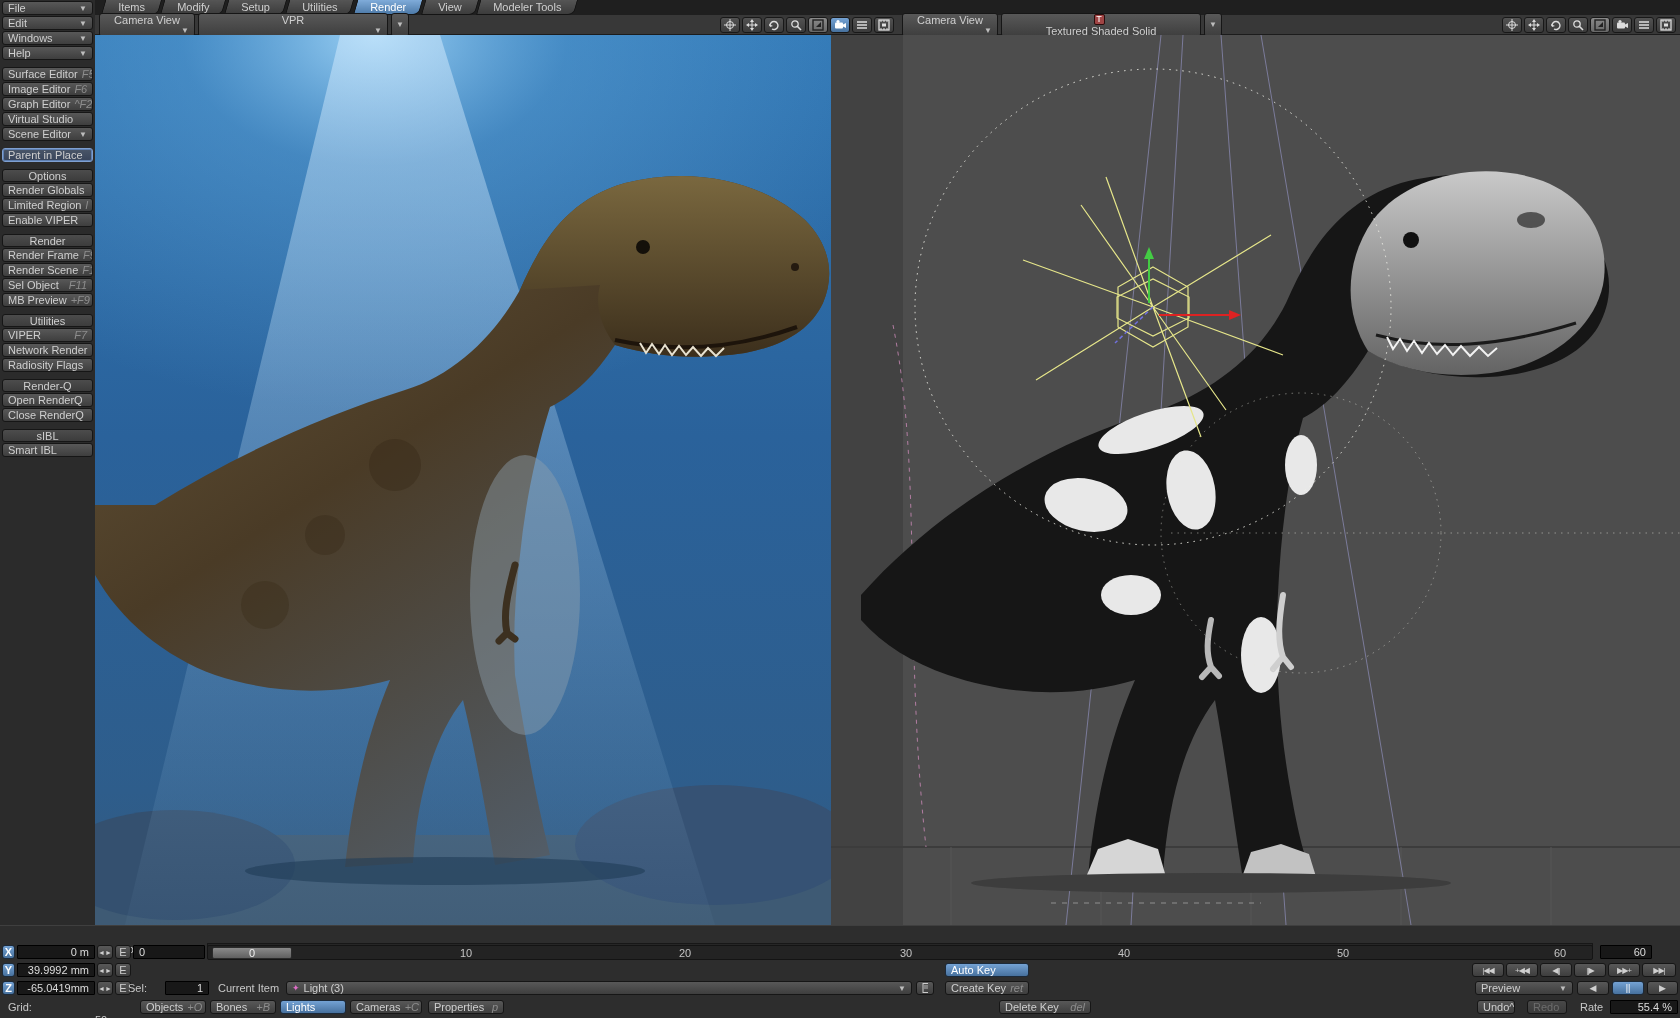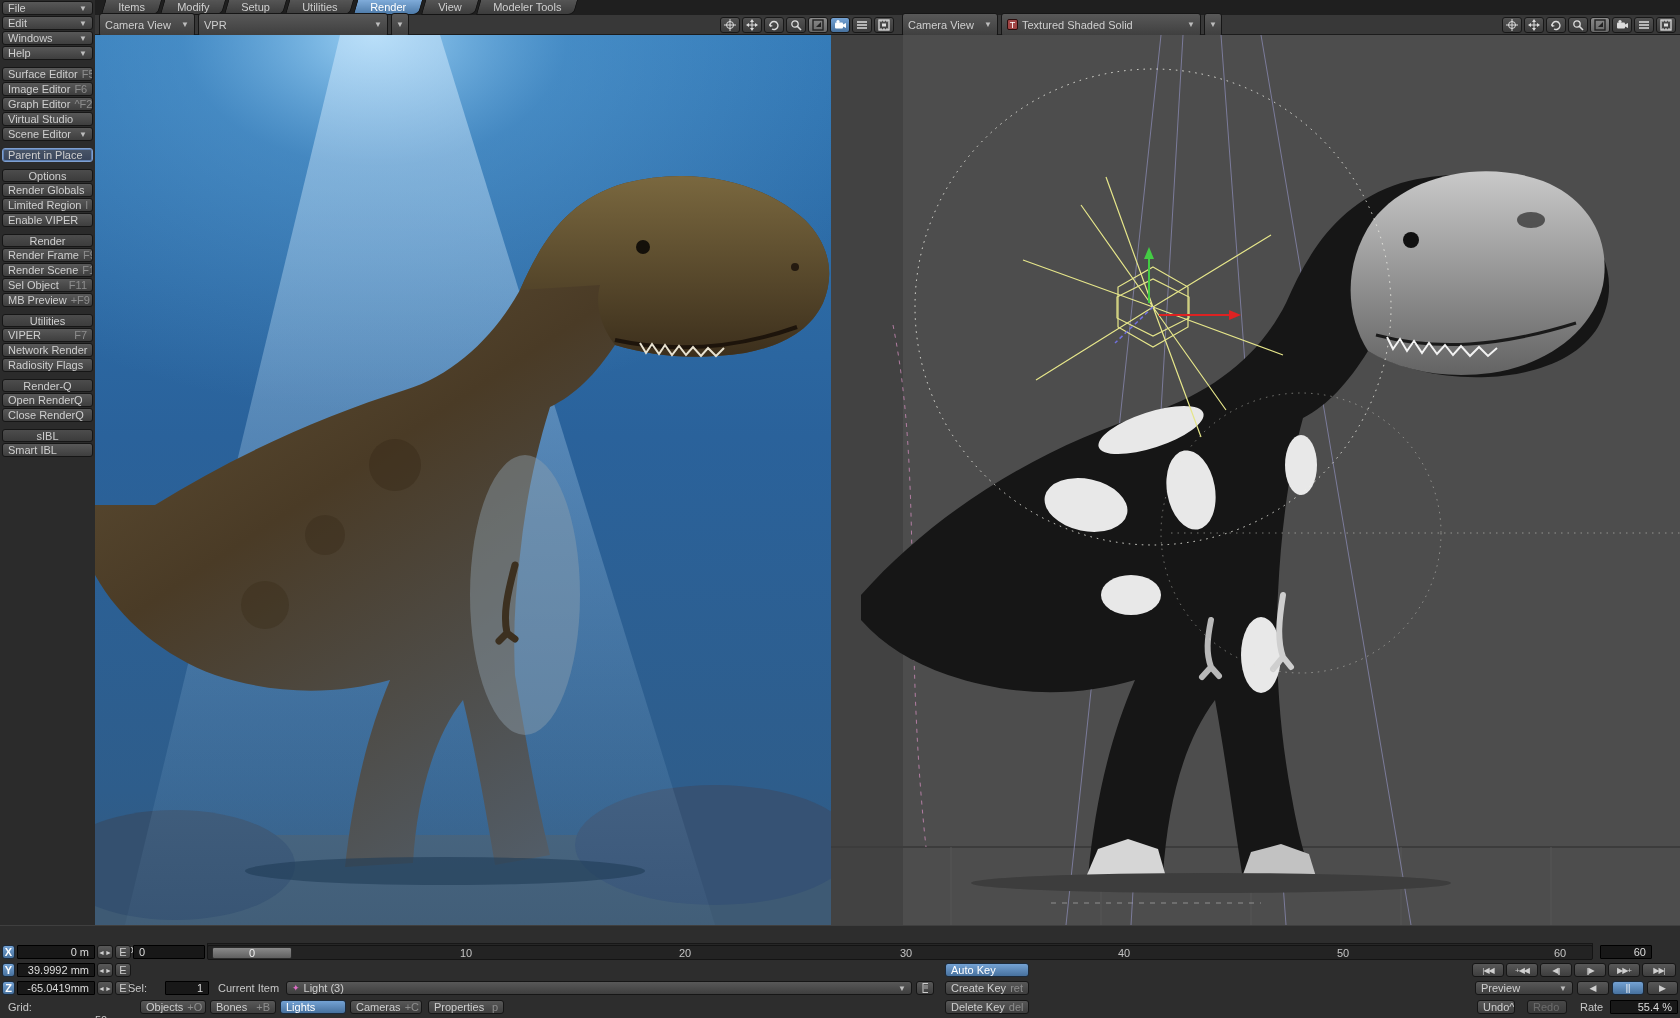--- a/index.html
+++ b/index.html
@@ -4,21 +4,21 @@
 <style>
   * { margin:0; padding:0; box-sizing:border-box; }
   html,body { width:1680px; height:1018px; overflow:hidden; background:#222;
     font-family:"Liberation Sans", sans-serif; font-size:11px; color:#c8c8c8; }
   #app { position:relative; width:1680px; height:1018px; background:#282828; }
 
   
   .btn { background:linear-gradient(#585858,#3e3e3e); border:1px solid #161616;
     border-radius:3px; color:#cfcfcf; display:flex; align-items:center;
     padding:0 5px; height:14px; white-space:nowrap; overflow:hidden;text-align:center; }
-  .btn .sc { margin-left:auto; color:#8d8d8d; padding-left:4px; }
+  .btn .sc { margin-left:auto; color:#8d8d8d; padding-left:4px;font-style:italic; }
   .btn .arr { margin-left:auto; color:#bdbdbd; font-size:8px; }
   .btn.blue { background:linear-gradient(#74a2d4,#47719e); color:#fff; border-color:#1c2a3a;gap:44px; }
   .btn.blue .sc { color:#d7e4f2; }
   .btn.sel { background:linear-gradient(#4a5668,#38445a); border-color:#7e9fd0; box-shadow:0 0 0 1px #5d7eb0 inset; }
   .btn.disabled { color:#6d6d6d; background:linear-gradient(#484848,#3a3a3a); }
   .field { background:#181818; border:1px solid #000; border-radius:1px; color:#dcdcdc;
     display:flex; align-items:center; padding:0 5px; height:14px; }
   .field.right { justify-content:flex-end; }
   .hdr { background:linear-gradient(#4c4c4c,#3c3c3c); border:1px solid #161616; border-radius:3px;
     height:13px; display:flex; align-items:center; justify-content:center; color:#cfcfcf; }
@@ -41,21 +41,21 @@
     border-radius:0 0 6px 2px; transform:skewX(-16deg); margin-right:2px; color:#cfcfcf; }
   .tab > span { transform:skewX(16deg); }
   .tab.active { background:linear-gradient(#7fabd9,#4d7aa8); color:#fff; }
 
   
   #vpheaders { position:absolute; left:95px; top:15px; right:0; height:20px; display:flex;
     background:#383838; border-bottom:1px solid #1c1c1c; }
   .vph { display:flex; align-items:center; gap:3px; padding:0 4px; }
   .vph.left  { width:803px; }
   .vph.right { flex:1; }
-  .vph .btn { height:24px; }
+  .vph .btn { height:24px;flex-direction:column; }
   .iconbar { margin-left:auto; display:flex; gap:2px; }
   .icbtn { width:20px; height:16px; display:flex; align-items:center; justify-content:center;
     background:linear-gradient(#525252,#3b3b3b); border:1px solid #181818; border-radius:3px; }
   .icbtn.blue { background:linear-gradient(#74a2d4,#47719e); }
   .icbtn.lit  { background:linear-gradient(#8a8a8a,#686868); }
   .icbtn svg { display:block; }
   .tbadge { width:11px; height:11px; background:#a04444; border:1px solid #2a0d0d; border-radius:2px;
     color:#fff; font-size:9px; display:flex; align-items:center; justify-content:center; margin-right:4px; }
 
   
@@ -584,21 +584,21 @@
           <span class="sc">+L</span>
         </div>
       <div class="abs btn" style="left:350px;width:72px">
           <span>Cameras</span>
           <span class="sc">+C</span>
         </div>
       <div class="abs btn" style="left:428px;width:76px">
           <span>Properties</span>
           <span class="sc">p</span>
         </div>
-      <div class="abs btn" style="left:945px;width:84px">
+      <div class="abs btn" style="left:999px;width:92px">
           <span>Delete Key</span>
           <span class="sc">del</span>
         </div>
       <div class="abs btn" style="left:1477px;width:38px">Undo^Z</div>
       <div class="abs btn disabled" style="left:1527px;width:40px">Redo</div>
       <span class="abs" style="left:1580px;top:1px">Rate</span>
       <div class="abs field right" style="left:1610px;width:68px">55.4 %</div>
     </div>
   </div>
 </div>

